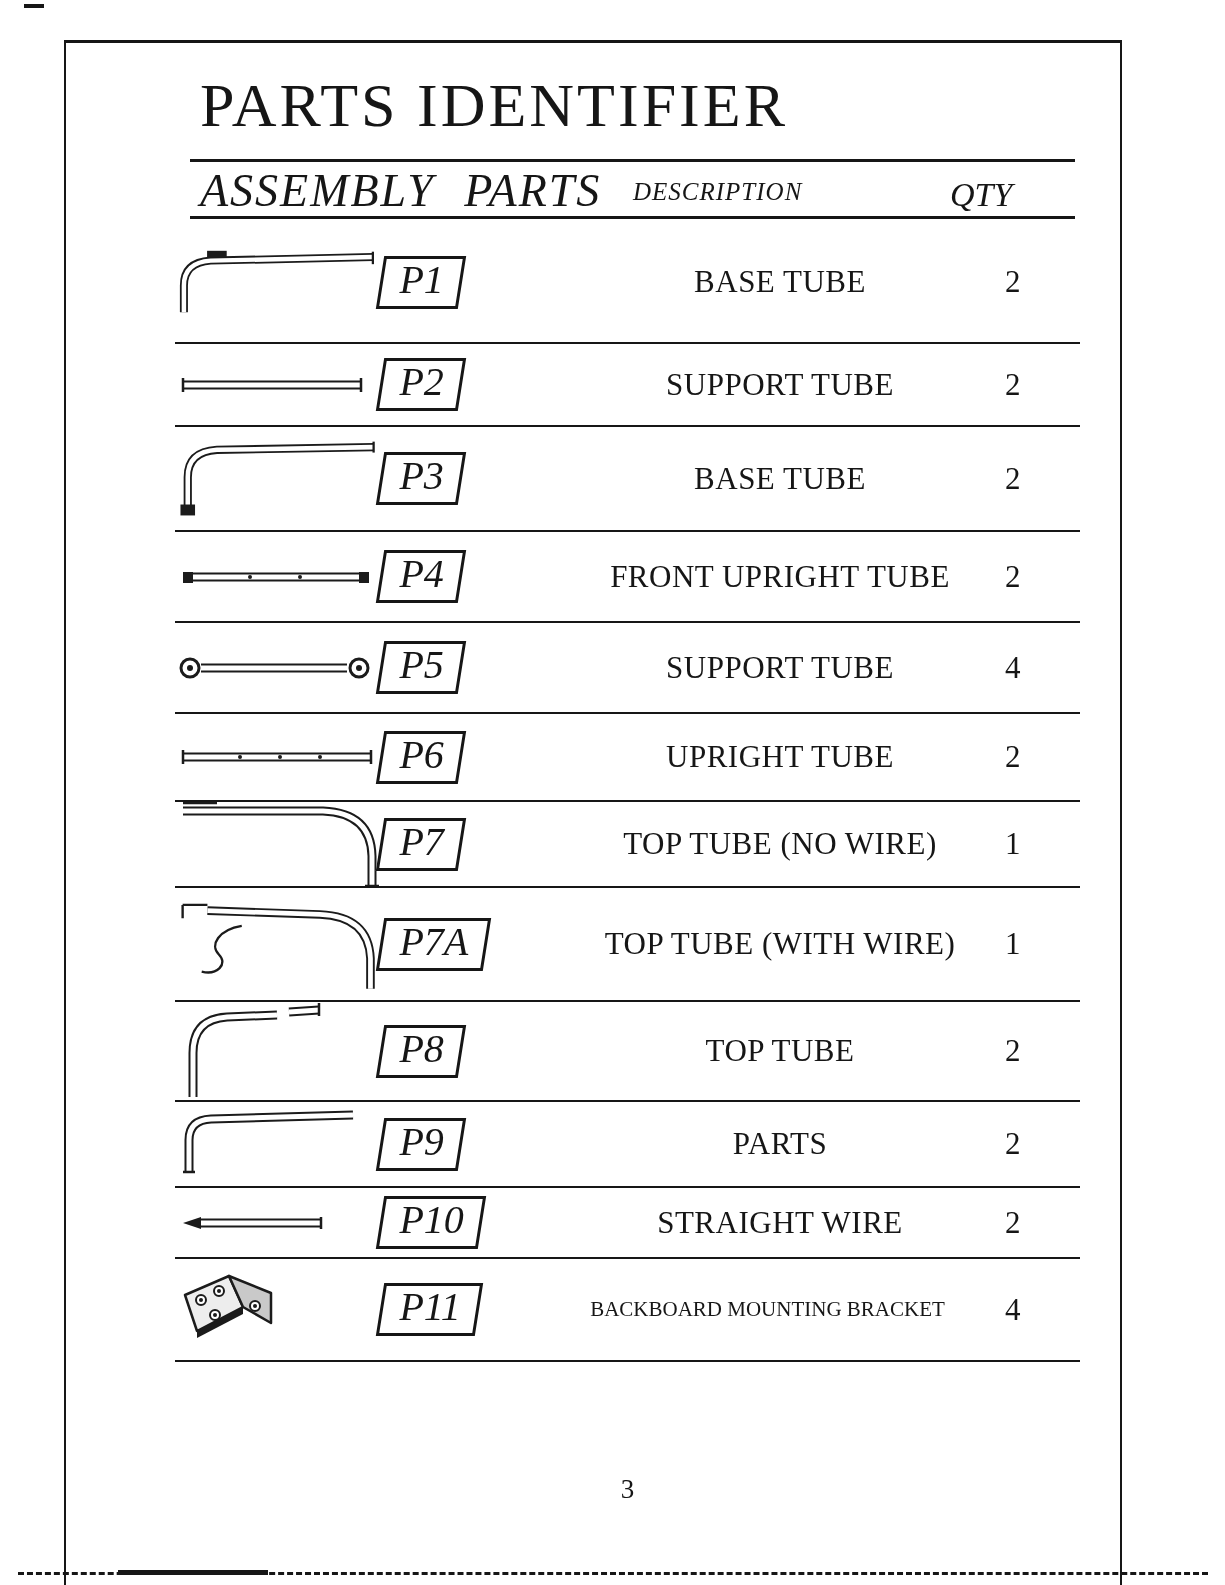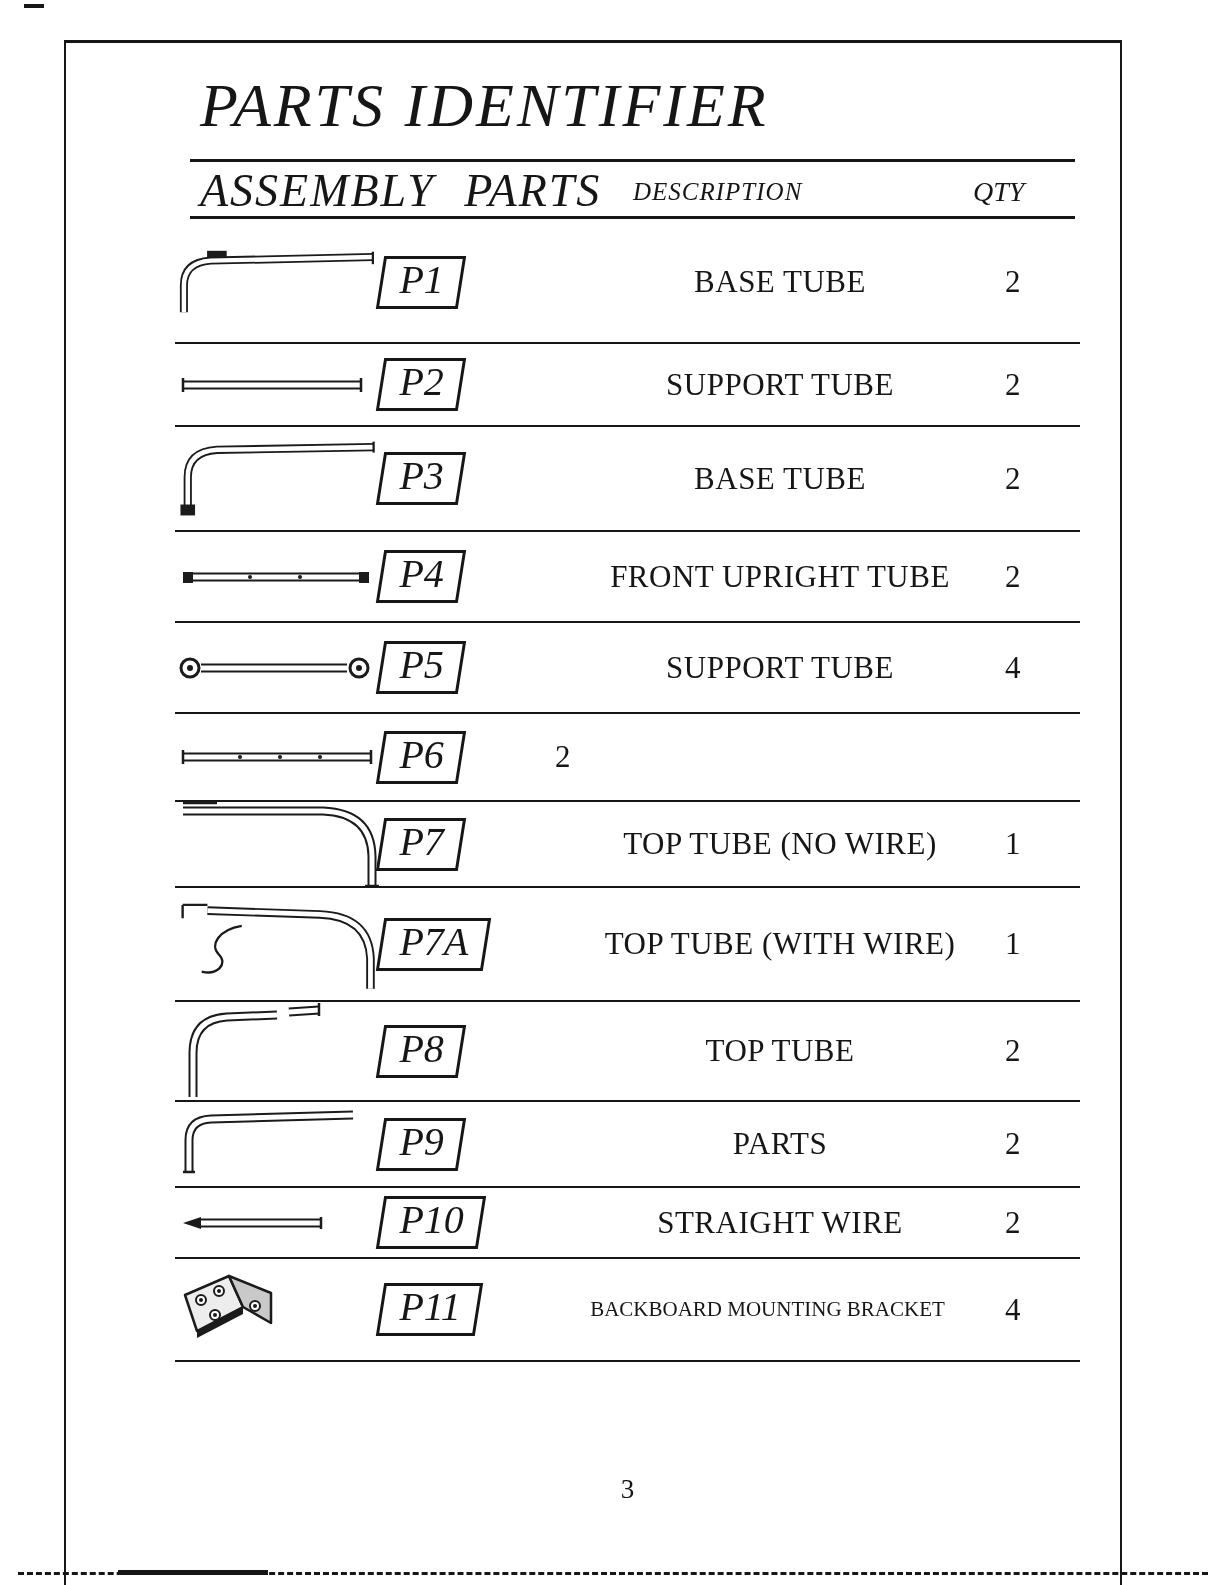--- a/index.html
+++ b/index.html
@@ -16,30 +16,30 @@
     border-top:3px solid #161616;
     border-left:2px solid #161616;
     border-right:2px solid #161616;
   }
   .scan-mark-tl{position:absolute;left:24px;top:4px;width:20px;height:4px;background:#161616;}
   .scan-line-bottom{position:absolute;left:18px;top:1572px;width:1190px;border-top:3px dashed #161616;}
   .scan-line-bottom-bold{position:absolute;left:118px;top:1570px;width:150px;height:5px;background:#161616;}
 
   .page-title{
     position:absolute;left:200px;top:70px;
-    font-size:62px;font-style:italic;letter-spacing:3px;white-space:nowrap;
+    font-size:62px;letter-spacing:3px;white-space:nowrap;
   }
   .rule{position:absolute;background:#161616;height:2px;}
   .rule-title{left:190px;top:159px;width:885px;height:3px;}
   .rule-header{left:190px;top:216px;width:885px;height:3px;}
   .hrule{position:absolute;left:175px;width:905px;height:2px;background:#161616;}
 
   .hdr-parts{position:absolute;left:200px;top:164px;font-size:46px;font-style:italic;letter-spacing:2px;word-spacing:16px;white-space:nowrap;}
   .hdr-desc{position:absolute;left:633px;top:178px;font-size:25px;font-style:italic;letter-spacing:1px;}
-  .hdr-qty{position:absolute;left:973px;top:176px;font-size:28px;font-style:italic;}
+  .hdr-qty{position:absolute;left:950px;top:176px;font-size:34px;font-style:italic;}
 
   .part-row{
     position:absolute;left:175px;width:905px;
     display:flex;align-items:center;
   }
   .cell-drawing{width:205px;flex:none;display:flex;align-items:center;overflow:visible;}
   .cell-label{width:175px;flex:none;}
   .cell-desc{flex:1;font-size:31px;letter-spacing:0.5px;white-space:nowrap;text-align:center;}
   .cell-qty{width:75px;flex:none;font-size:31px;}
 
@@ -181,20 +181,21 @@
         <path class="t-in" d="M8,10 L196,10"></path>
         <path class="thin" d="M8,3 L8,17 M196,3 L196,17"></path>
         <circle class="dot" cx="65" cy="10" r="2"></circle>
         <circle class="dot" cx="105" cy="10" r="2"></circle>
         <circle class="dot" cx="145" cy="10" r="2"></circle>
       </svg>
     </div>
     <div class="cell-label">
       <span class="code-box"><span class="code-text">P6</span></span>
     </div>
+    <div class="cell-desc">UPRIGHT TUBE</div>
     <div class="cell-qty">2</div>
   </div>
   <div class="hrule" style="top:800px;"></div>
 
   <div class="part-row" style="top:802px;height:84px;">
     <div class="cell-drawing">
       <svg width="205" height="92" viewBox="0 0 205 92">
         <path class="t-out" d="M8,13 L148,13 Q196,15 197,58 L197,88"></path>
         <path class="t-in" d="M8,13 L148,13 Q196,15 197,58 L197,88"></path>
         <path class="thin" d="M8,5 L42,5"></path>

